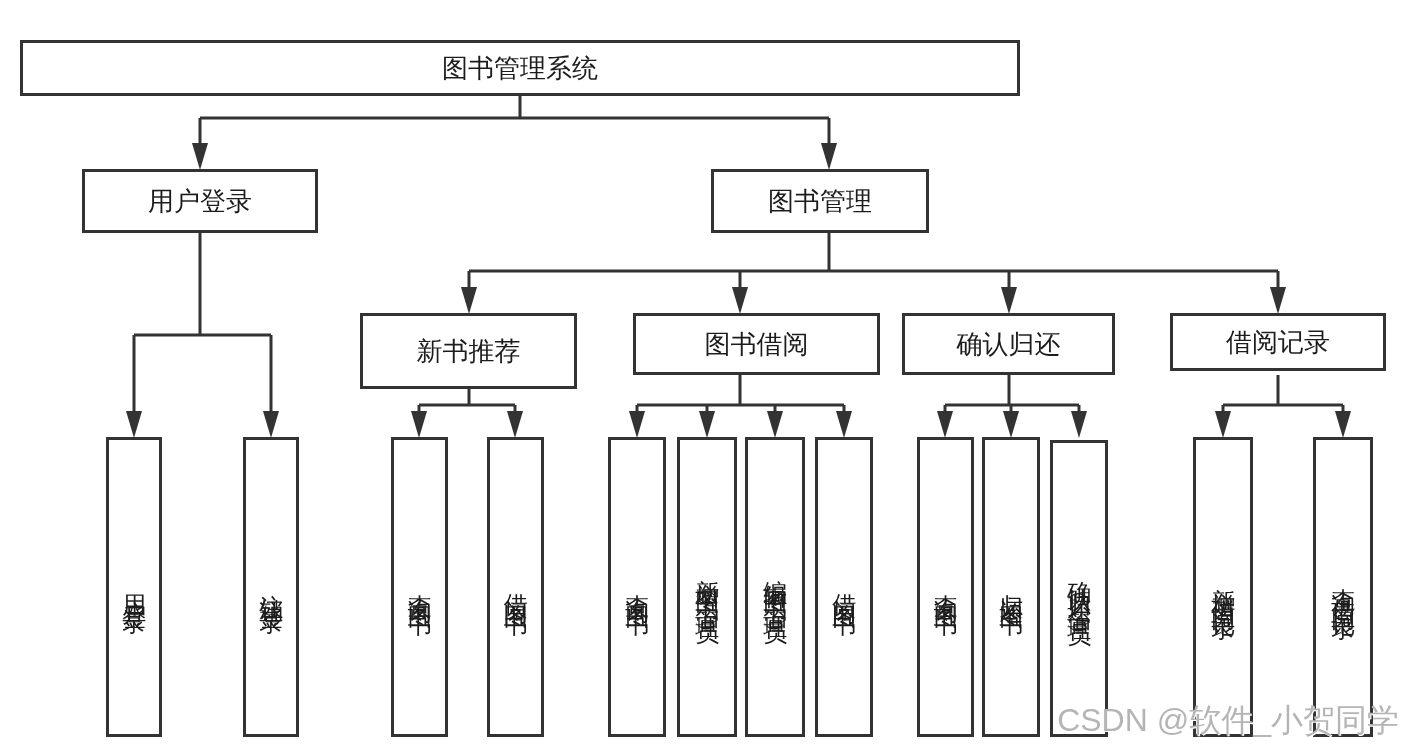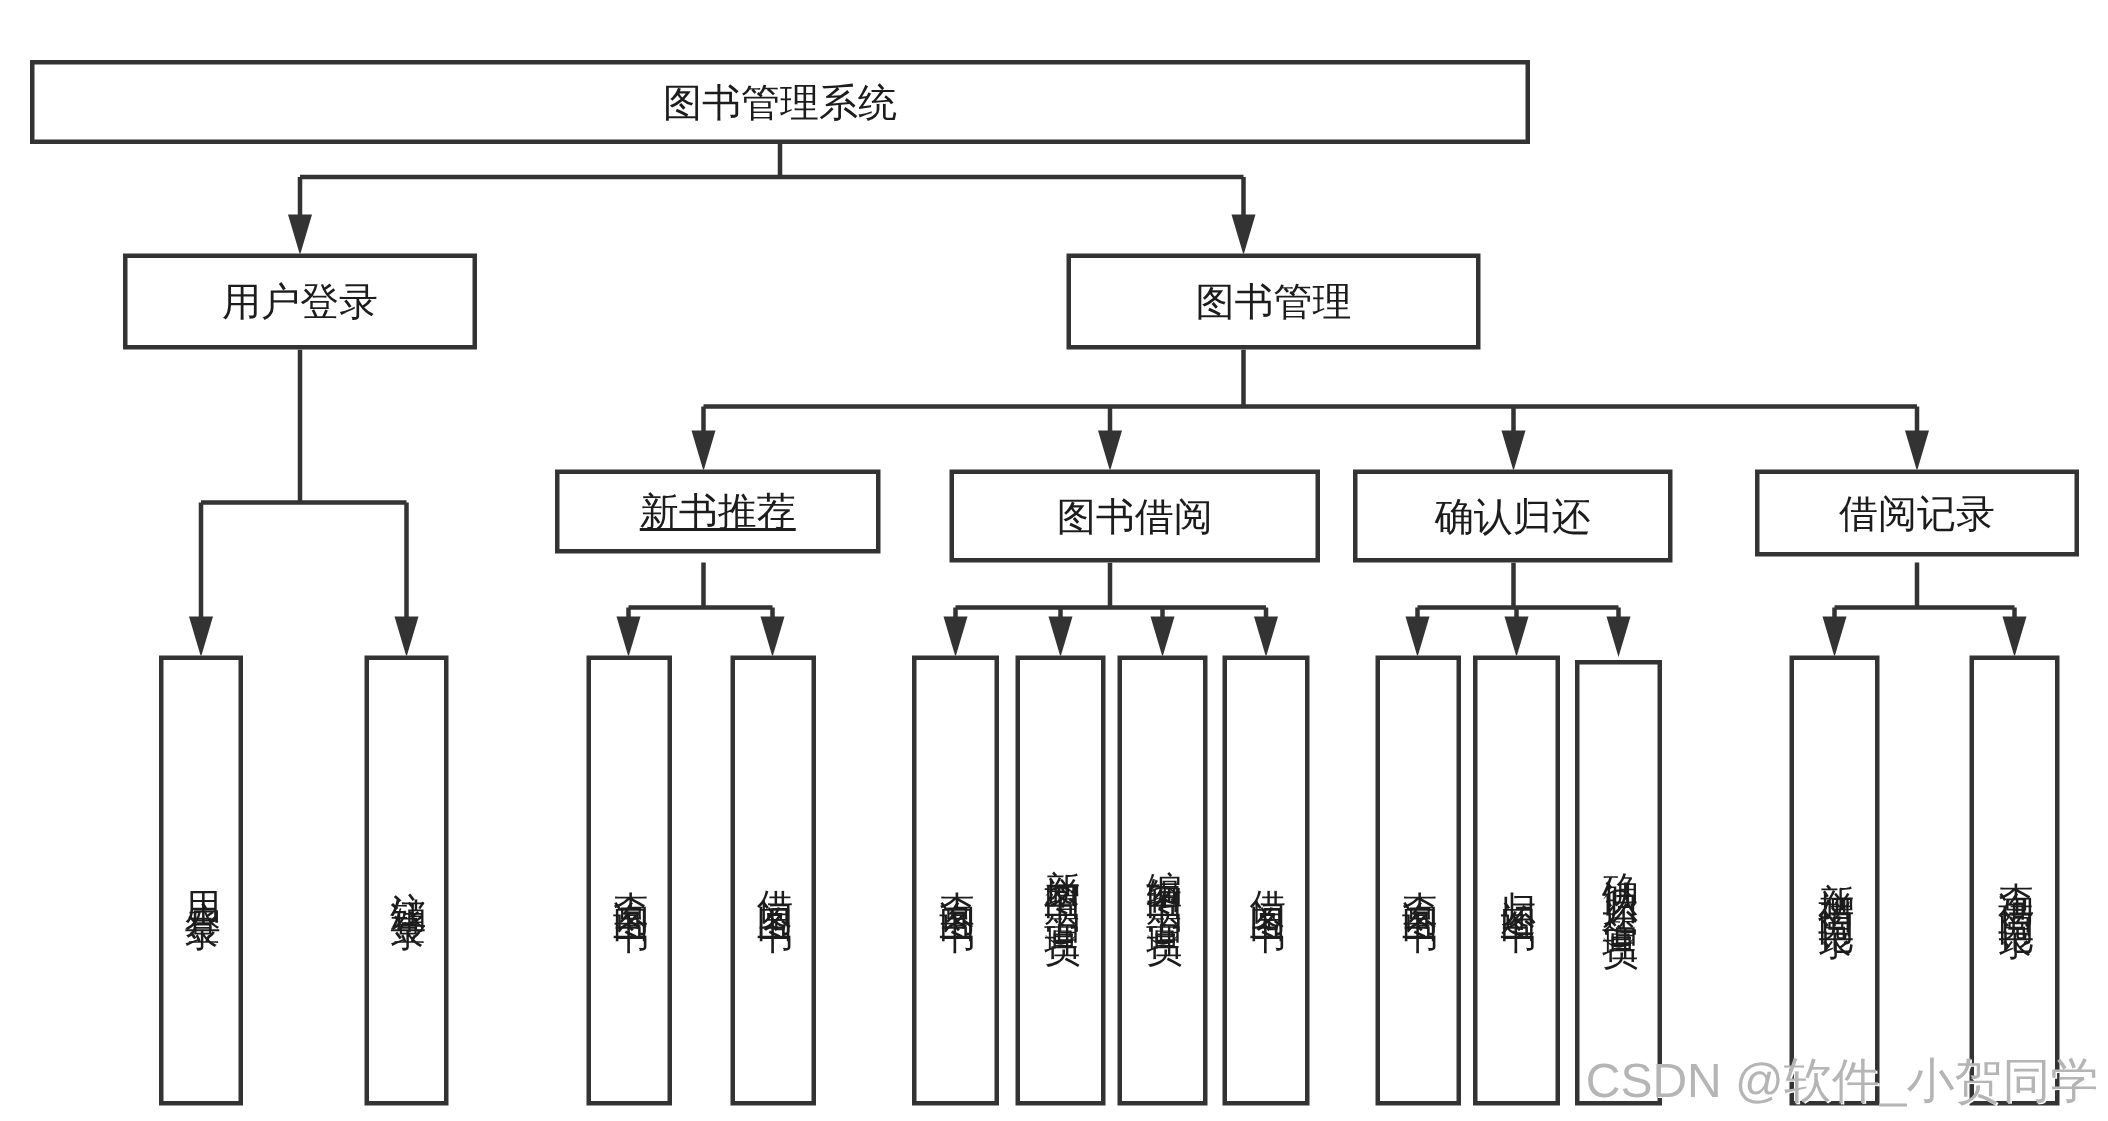--- a/index.html
+++ b/index.html
@@ -54,25 +54,25 @@
       <path d="M520 68L520 118M200 118L829 118M200 118L200 149M829 118L829 149M200 233L200 335M134 335L271 335M134 335L134 417M271 335L271 417M829 233L829 271M469 271L1278 271M469 271L469 293M740 271L740 293M1009 271L1009 293M1278 271L1278 293M469 375L469 405M419 405L515 405M419 405L419 417M515 405L515 417M740 375L740 405M637 405L844 405M637 405L637 417M707 405L707 417M775 405L775 417M844 405L844 417M1009 375L1009 405M945 405L1079 405M945 405L945 417M1011 405L1011 417M1079 405L1079 417M1278 375L1278 405M1223 405L1343 405M1223 405L1223 417M1343 405L1343 417" stroke="#333333" stroke-width="3" fill="none"></path>
     </svg>
 
   <div class="hnode" style="left:20px;top:12px;width:1000px;height:56px;margin-top:28px;">
     <span>图书管理系统</span>
   </div>
 
   <div class="hnode" style="left:82px;top:169px;width:236px;height:64px;">
     <span>用户登录</span>
   </div>
-  <div class="hnode" style="left:711px;top:169px;width:276px;height:64px;">
+  <div class="hnode" style="left:711px;top:169px;width:218px;height:64px;">
     <span>图书管理</span>
   </div>
 
-  <div class="hnode" style="left:370px;top:313px;width:217px;height:56px;text-decoration:underline;">
+  <div class="hnode" style="left:360px;top:313px;width:217px;height:76px;">
     <span>新书推荐</span>
   </div>
   <div class="hnode" style="left:633px;top:313px;width:247px;height:62px;">
     <span>图书借阅</span>
   </div>
   <div class="hnode" style="left:902px;top:313px;width:213px;height:62px;">
     <span>确认归还</span>
   </div>
   <div class="hnode" style="left:1170px;top:313px;width:216px;height:58px;">
     <span>借阅记录</span>

